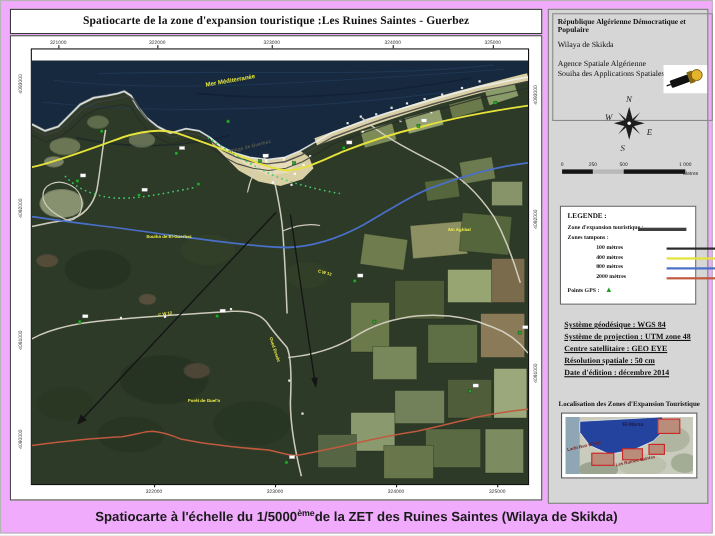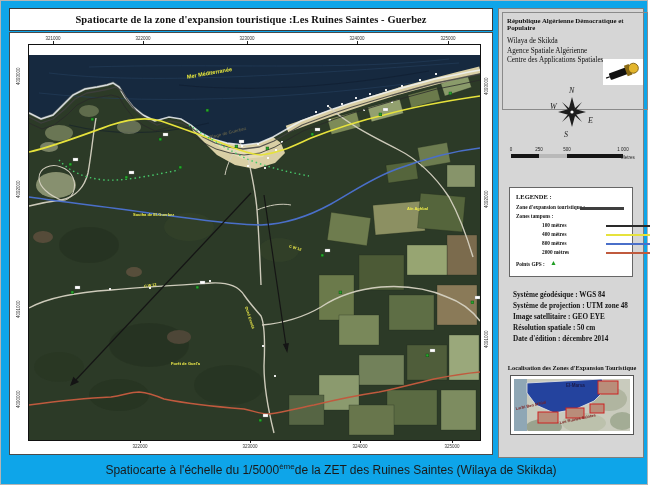--- a/index.html
+++ b/index.html
@@ -1,64 +1,64 @@
 <!DOCTYPE html>
 <html><head>
 <meta charset="utf-8">
 <style>
   html,body{margin:0;padding:0;background:#ffffff;}
   body{width:650px;height:487px;font-family:"Liberation Serif",serif;color:#111;}
-  .sheet{position:relative;width:648px;height:485px;border:1px solid #b5b5b5;background:#0ea5e9;box-sizing:border-box;}
+  .sheet{position:relative;width:648px;height:485px;border:1px solid #b5b5b5;background:#f0abfc;box-sizing:border-box;}
 
   
   .title-bar{position:absolute;left:8px;top:7px;width:482px;height:21px;border:1px solid #3a3a3a;
     background:#fff;display:flex;align-items:center;justify-content:center;
     font-weight:bold;font-size:10.5px;letter-spacing:.1px;}
 
   
   .map-frame{position:absolute;left:8px;top:31px;width:482px;height:421px;border:1px solid #4a4a4a;background:#fff;}
   .map-inner{position:absolute;left:18px;top:11px;width:451px;height:395px;border:1px solid #111;overflow:hidden;}
   .gridlab{position:absolute;font-size:4.5px;color:#333;white-space:nowrap;font-family:"Liberation Sans",sans-serif;}
   .gridlab.h{transform:translateX(-50%);}
   .gridlab.v{transform:rotate(-90deg);transform-origin:left top;}
   .tick{position:absolute;background:#222;}
 
   
   .side-panel{position:absolute;left:497px;top:7px;width:146px;height:450px;background:#d6d6d6;border:1px solid #7d7d7d;box-sizing:border-box;}
   .hdr-box{position:absolute;left:3px;top:3px;width:136px;height:92px;border:1px solid #8a8a8a;padding:4px 4px 0 4px;}
   .hdr-l1{font-weight:bold;font-size:6.8px;margin-bottom:6px;}
   .hdr-l{font-size:7.2px;line-height:9.5px;}
-  .hdr-grp2{}
+  .hdr-grp2{margin-top:7px;}
   .sat-icon{position:absolute;right:4px;top:46px;}
 
   .compass{position:absolute;left:44px;top:72px;}
   .scalebar{position:absolute;left:8px;top:138px;width:132px;font-family:"Liberation Sans",sans-serif;}
   .sb-labels{position:relative;height:6px;font-size:4.5px;color:#222;}
   .sb-labels span{position:absolute;transform:translateX(-50%);}
   .sb-bar{position:relative;margin-top:1px;height:4px;width:112px;}
   .sb-seg{position:absolute;top:0;height:4px;}
   .sb-unit{position:absolute;left:114px;top:8px;font-size:4.5px;color:#222;}
 
   .legend-box{position:absolute;left:10px;top:178px;width:124px;height:90px;background:#fff;border:1px solid #666;padding:5px 6px;box-sizing:border-box;}
   .lg-title{font-weight:bold;font-size:6.5px;margin-bottom:4px;}
   .lg-row{position:relative;height:9px;font-weight:bold;font-size:5.3px;}
   .lg-row .lg-line{position:absolute;right:2px;top:3px;width:44px;height:2px;}
   .lg-sub{margin-left:26px;}
   .lg-gps{position:relative;margin-top:3px;font-weight:bold;font-size:5.3px;}
   .lg-tri{position:absolute;left:34px;top:-2px;font-size:7px;color:#1f9e23;}
 
-  .meta{position:absolute;left:14px;top:281px;width:126px;}
+  .meta{position:absolute;left:14px;top:281px;width:126px;text-decoration:underline;}
   .meta div{font-weight:bold;font-size:7.2px;line-height:11px;}
 
   .loc-title{position:absolute;left:0;top:355px;width:146px;text-align:center;font-weight:bold;font-size:6.3px;}
   .loc-box{position:absolute;left:11px;top:366px;width:124px;height:60px;background:#fff;border:1px solid #555;box-sizing:border-box;padding:3px;}
 
   
-  .caption{position:absolute;left:12px;top:461px;width:636px;text-align:center;
-    font-family:"Liberation Sans",sans-serif;font-weight:normal;font-size:12px;color:#1a1a1a;}
+  .caption{position:absolute;left:5px;top:461px;width:636px;text-align:center;
+    font-family:"Liberation Sans",sans-serif;font-weight:bold;font-size:12px;color:#1a1a1a;}
   .caption sup{font-size:8px;}
 </style>
 </head>
 <body>
 
 <div class="sheet">
 
   <div class="title-bar">
     <span>Spatiocarte de la zone d'expansion touristique :Les Ruines Saintes - Guerbez</span>
   </div>
@@ -268,21 +268,21 @@
     </div>
   </div>
 
   <div class="side-panel">
 
     <div class="hdr-box">
       <div class="hdr-l1">République Algérienne Démocratique et Populaire</div>
       <div class="hdr-l">Wilaya de Skikda</div>
       <div class="hdr-grp2">
         <div class="hdr-l">Agence Spatiale Algérienne</div>
-        <div class="hdr-l">Centre des Applications Spatiales</div>
+        <div class="hdr-l">Souiha des Applications Spatiales</div>
       </div>
       <div class="sat-icon">
         <svg width="40" height="26" viewBox="0 0 40 26">
           <rect x="0" y="0" width="40" height="26" fill="#ffffff"></rect>
           <g transform="rotate(-20 20 13)">
             <rect x="6" y="9.5" width="18" height="7" rx="1" fill="#111"></rect>
             <rect x="23" y="7.5" width="5" height="11" fill="#8a6a14"></rect>
             <circle cx="31" cy="13" r="5" fill="#e3b52c" stroke="#7a5b10" stroke-width=".8"></circle>
             <line x1="2" y1="13" x2="6" y2="13" stroke="#111" stroke-width="1.2"></line>
           </g>
@@ -355,21 +355,21 @@
       </div>
       <div class="lg-gps">
         <span>Points GPS :</span>
         <span class="lg-tri">▲</span>
       </div>
     </div>
 
     <div class="meta">
       <div>Système géodésique : WGS 84</div>
       <div>Système de projection : UTM zone 48</div>
-      <div>Image satellitaire : GEO EYE</div>
+      <div>Centre satellitaire : GEO EYE</div>
       <div>Résolution spatiale : 50 cm</div>
       <div>Date d'édition : décembre 2014</div>
     </div>
 
     <div class="loc-title">Localisation des Zones d'Expansion Touristique</div>
 
     <div class="loc-box">
       <svg width="116" height="52" viewBox="0 0 116 52">
         <rect x="0" y="0" width="116" height="52" fill="#c9cbbd"></rect>
         <g opacity=".8">

